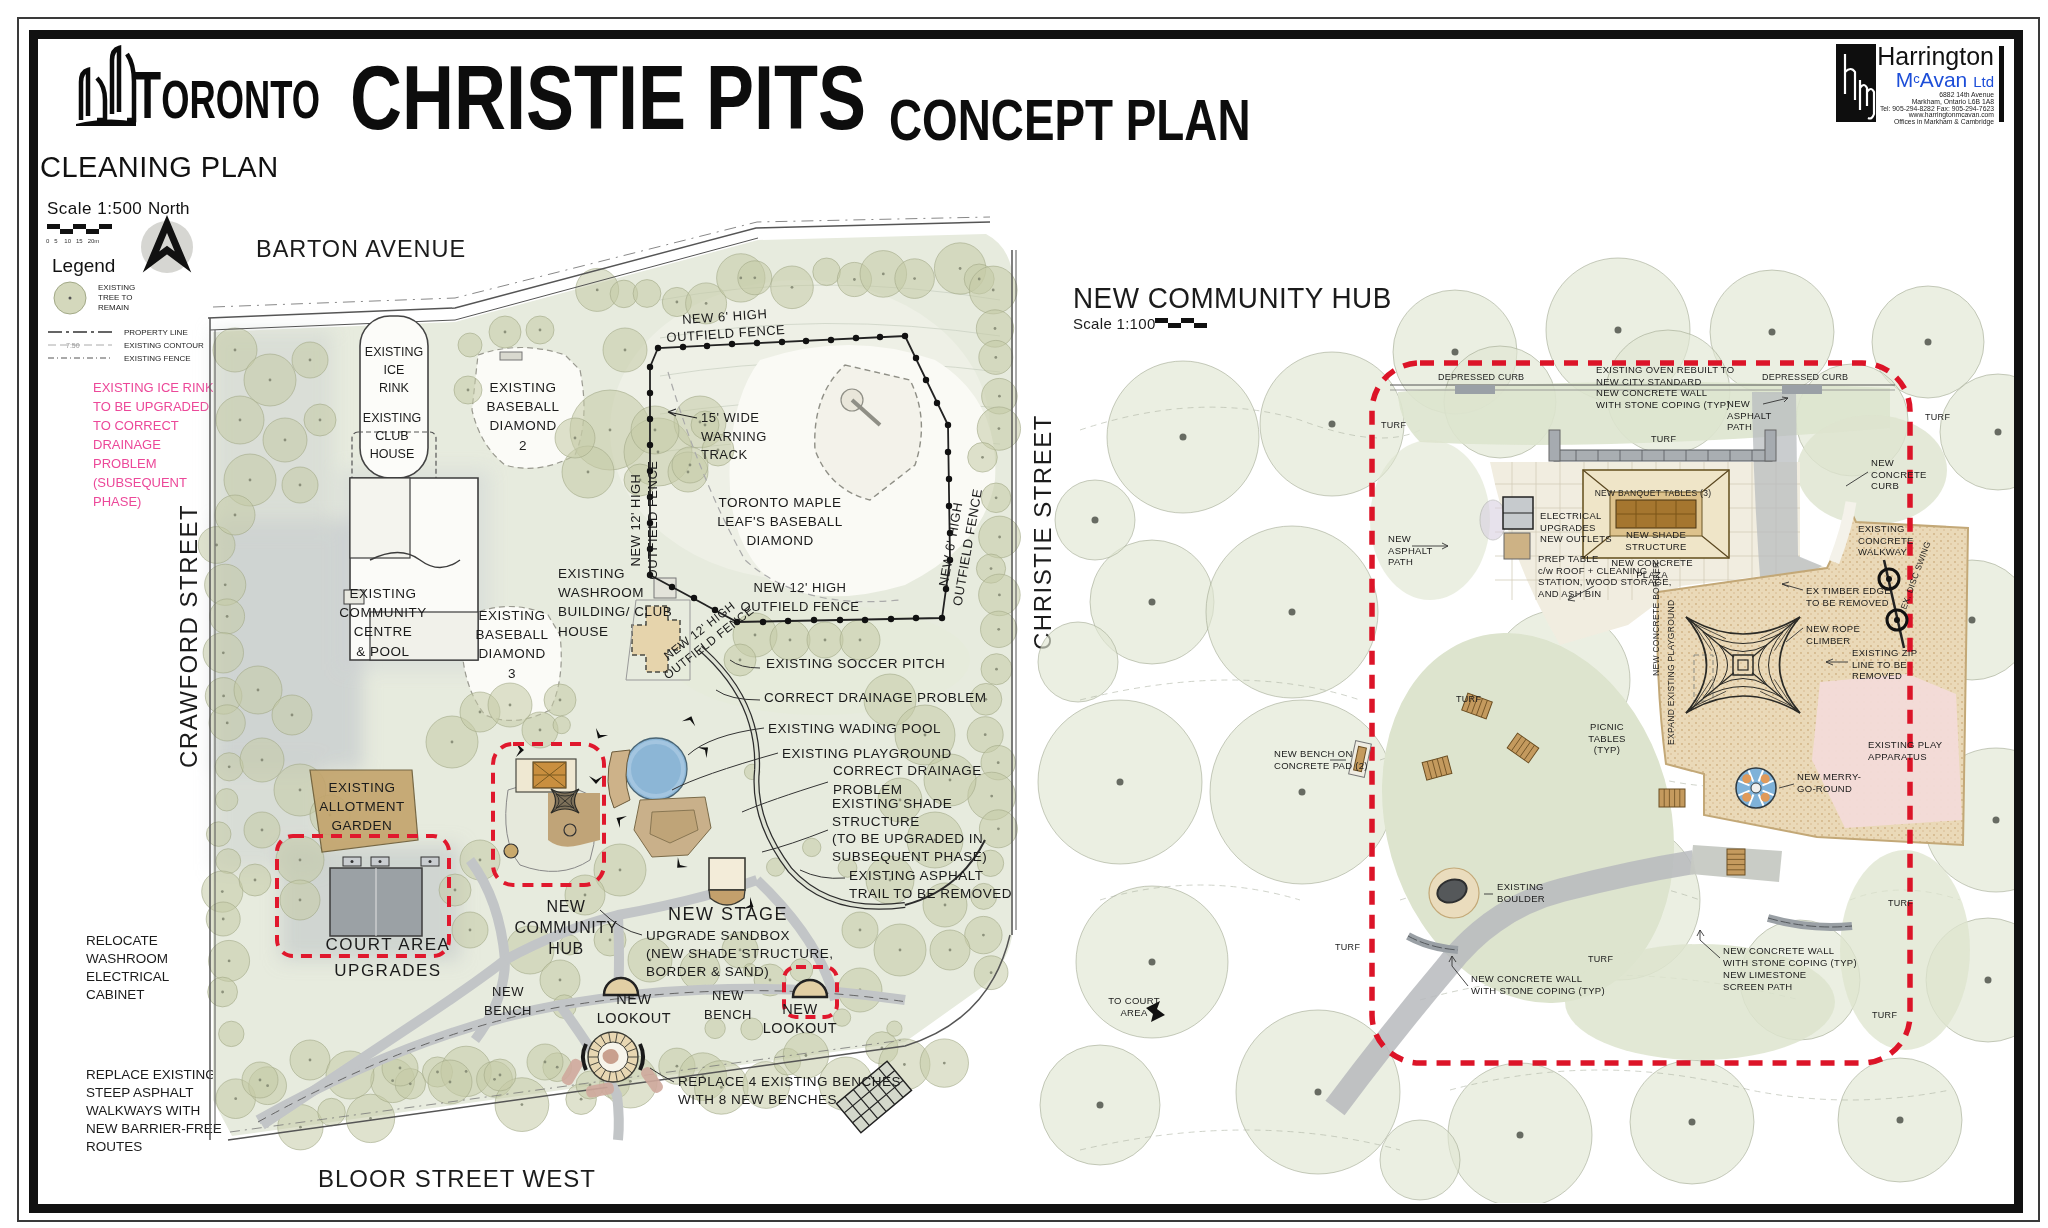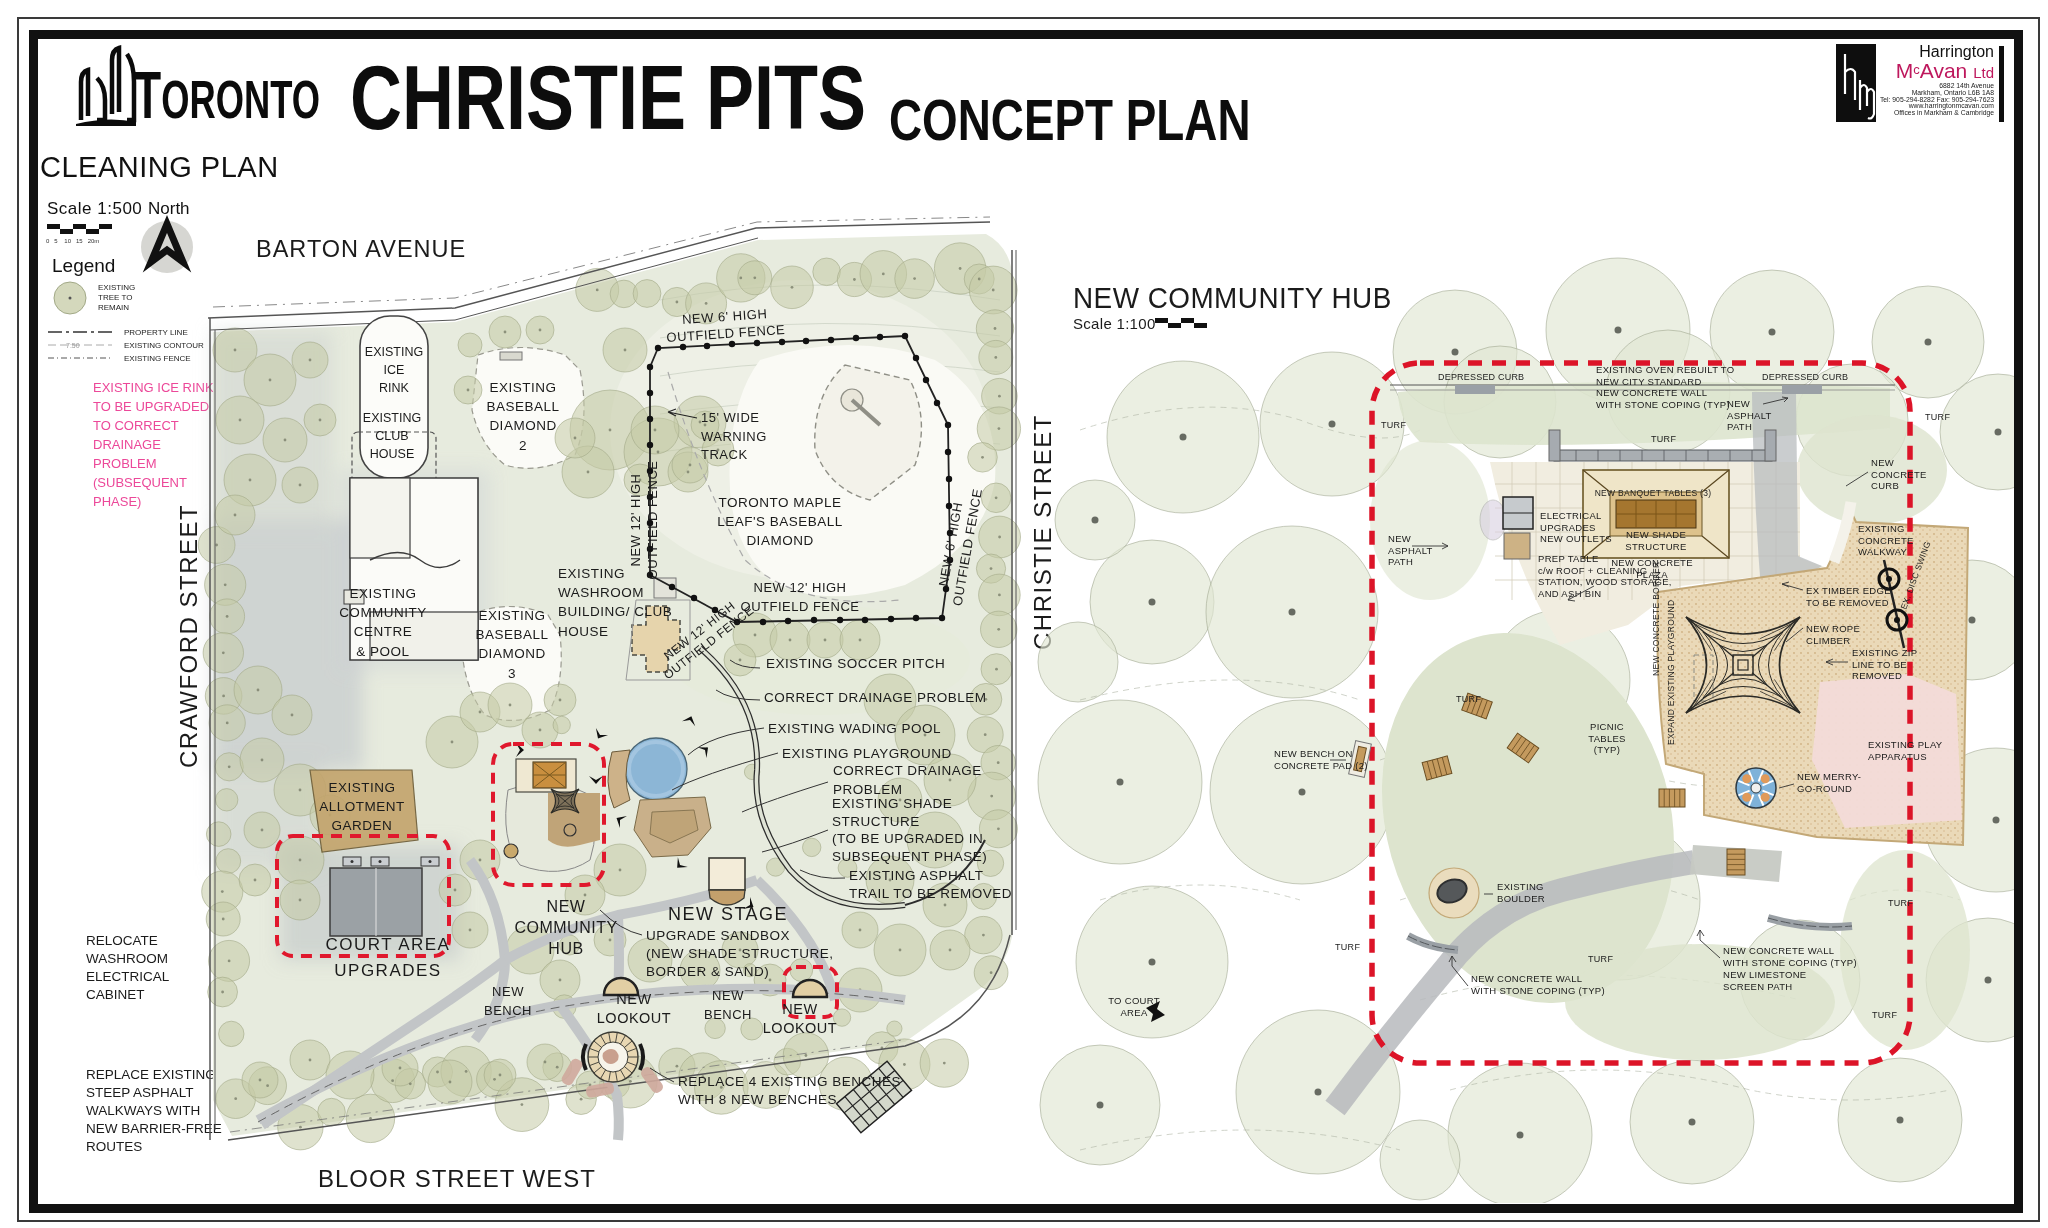--- a/index.html
+++ b/index.html
@@ -23,22 +23,22 @@
 <g stroke="#fff" stroke-width="2.2" fill="none">
 <path d="M9,10 L9,50"></path>
         <path d="M9,28 Q15,22 19,28 L19,56"></path>
 <path d="M24,36 L24,66"></path>
         <path d="M24,44 Q28,38 31,44 L31,62"></path>
         <path d="M31,48 Q35,42 38,48 L38,70 Q36,76 32,74"></path>
 </g>
 <rect x="163" y="2" width="5" height="76" fill="#0e0e0e"></rect>
 </svg>
 <div style="position:absolute;right:12px;top:0;text-align:right;line-height:1.0">
-<div style="font-size:16px;color:#111;">Harrington</div>
-<div style="font-size:21px;color:#be185d;">M<span style="font-size:13px;vertical-align:4px">c</span>Avan <span style="font-size:15px">Ltd</span></div>
+<div style="font-size:25px;color:#111;">Harrington</div>
+<div style="font-size:21px;color:#1d4ed8;">M<span style="font-size:13px;vertical-align:4px">c</span>Avan <span style="font-size:15px">Ltd</span></div>
 <div style="font-size:6.8px;color:#222;margin-top:2px">6882 14th Avenue</div>
 <div style="font-size:6.8px;color:#222">Markham, Ontario L6B 1A8</div>
 <div style="font-size:6.8px;color:#222">Tel: 905-294-8282 Fax: 905-294-7623</div>
 <div style="font-size:6.8px;color:#222">www.harringtonmcavan.com</div>
 <div style="font-size:6.8px;color:#222">Offices in Markham &amp; Cambridge</div>
 </div>
 </div>
 <div class="abs" style="left:40px;top:151px;font-size:29px;letter-spacing:0.5px;color:#111;white-space:nowrap">CLEANING PLAN</div>
 <svg style="position:absolute;left:36px;top:186px" width="400" height="300" viewBox="0 0 400 300" font-family="Liberation Sans, sans-serif">
 <text x="11" y="28" font-size="17" fill="#111" letter-spacing="0.5">Scale 1:500</text>

